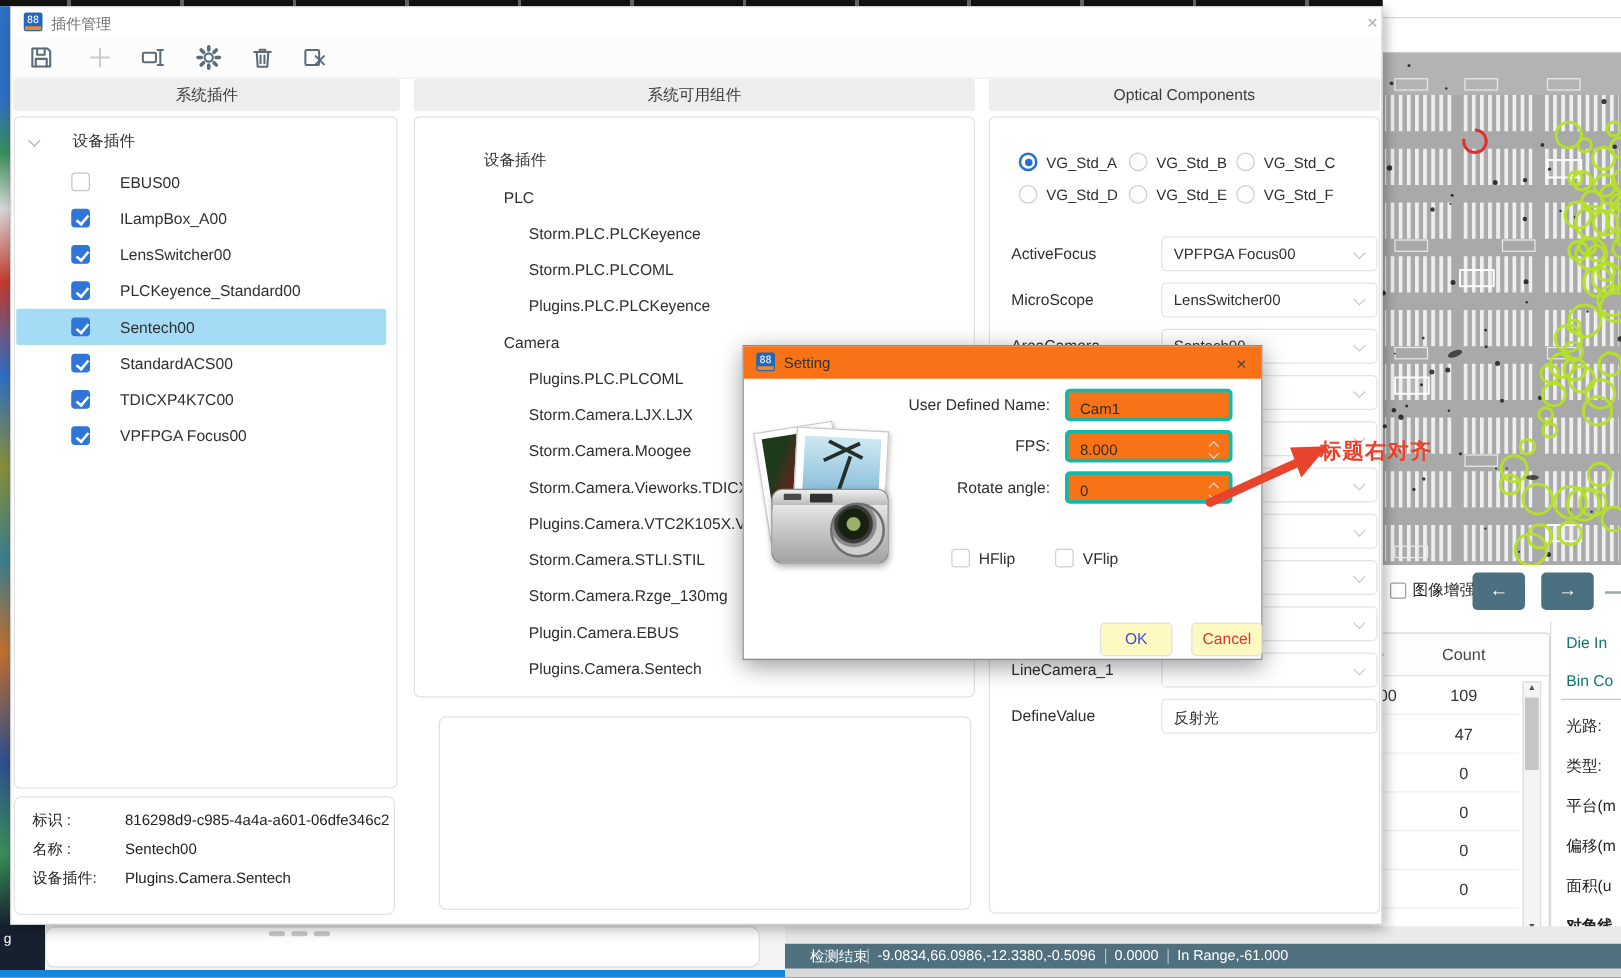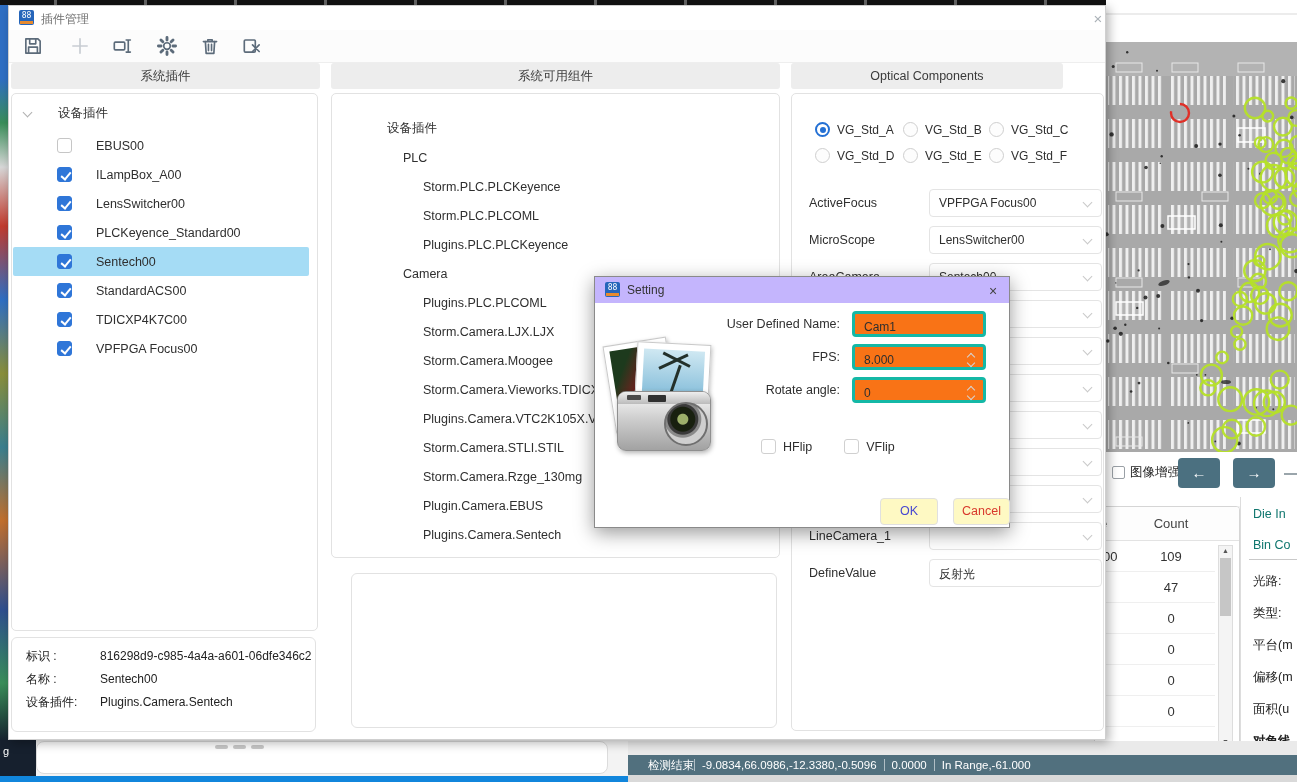--- a/index.html
+++ b/index.html
@@ -99,21 +99,21 @@
   #opt-rows{position:absolute;left:798px;top:179px;width:298px;}
   .prow{position:relative;height:37px;}
   .prow .lbl{position:absolute;left:2px;top:11px;font-size:12.5px;color:#2f2f2f;}
   .prow .ctl{position:absolute;left:122px;top:4px;width:173px;height:28px;border:1px solid #e4e4e4;border-radius:4px;background:#fff;}
   .prow .val{position:absolute;left:9px;top:6px;font-size:12px;color:#2f2f2f;white-space:nowrap;}
   .prow .dchev{position:absolute;right:9px;top:9px;width:9px;height:9px;}
   .prow .dchev::after{content:"";position:absolute;left:1px;top:0;width:6px;height:6px;border-right:1.5px solid #c9c9c9;border-bottom:1.5px solid #c9c9c9;transform:rotate(45deg);}
 
   
   #dlg{left:594px;top:276px;width:416px;height:252px;background:#fff;border:1px solid #8a8a8a;box-shadow:0 5px 18px rgba(0,0,0,.4);z-index:50;}
-  #dlg-title{position:absolute;left:0;top:0;width:100%;height:26px;background:#c4b5fd;}
+  #dlg-title{position:absolute;left:0;top:0;width:100%;height:26px;background:#f97316;}
   #dlg-title .t{position:absolute;left:32px;top:6px;font-size:12px;color:#333;}
   #dlg-close{position:absolute;left:388px;top:4px;width:20px;height:20px;text-align:center;font-size:14px;color:#444;line-height:20px;}
   #dlg-fields{position:absolute;left:0;top:30px;width:410px;}
   .drow{position:relative;height:33px;display:flex;align-items:center;}
   .drow .lbl{width:245px;text-align:right;font-size:12.5px;color:#2f2f2f;flex:none;}
   .drow .inp{position:relative;margin-left:12px;width:134px;height:26px;border:3px solid #14b8a6;border-radius:4px;background:#f97316;}
   .drow .val{position:absolute;left:9px;top:6px;font-size:12px;color:#2f2f2f;}
   .spin{display:none;position:absolute;right:7px;top:5px;width:8px;height:16px;}
   .spin i{position:absolute;left:0;width:6px;height:6px;border-right:1.4px solid #d4d4d4;border-bottom:1.4px solid #d4d4d4;}
   .spin .up{top:2px;transform:rotate(-135deg);}
@@ -446,21 +446,21 @@
       <span class="tool" style="left:232px;">
         <svg viewBox="0 0 20 20">
             <rect x="3" y="4.5" width="10" height="11" rx="1"></rect>
             <path d="M10.5 9l6 6M16.5 9l-6 6"></path>
           </svg>
       </span>
     </div>
 
     <div class="phead" style="left:2px;width:309px;">系统插件</div>
     <div class="phead" style="left:322px;width:449px;">系统可用组件</div>
-    <div class="phead" style="left:782px;width:272px;">Optical Components</div>
+    <div class="phead" style="left:782px;width:313px;">Optical Components</div>
 
     <div class="pbox" style="left:2px;top:87px;width:307px;height:538px;"></div>
     <div id="left-root">
       <span class="chev"></span>
       <span class="lbl">设备插件</span>
     </div>
     <div id="left-list">
 
         <div class="plg-row">
           <span class="cb"></span>
@@ -789,14 +789,21 @@
         <span class="dchk">
           <span class="bx"></span>
           <span class="lbl">VFlip</span>
         </span>
       </div>
 
     <div class="dbtn" id="btn-ok">OK</div>
     <div class="dbtn" id="btn-cancel">Cancel</div>
   </div>
 
+  <div id="annot" class="abs">
+    <svg width="357" height="90" viewBox="0 0 357 90">
+      <path d="M28 64 L96 33" stroke="#e8432c" stroke-width="7" stroke-linecap="round" fill="none"></path>
+      <polygon points="122,19 92,20 101,44" fill="#e8432c"></polygon>
+    </svg>
+    <span id="annot-text">标题右对齐</span>
+  </div>
 
 </div>
 
 </body></html>

